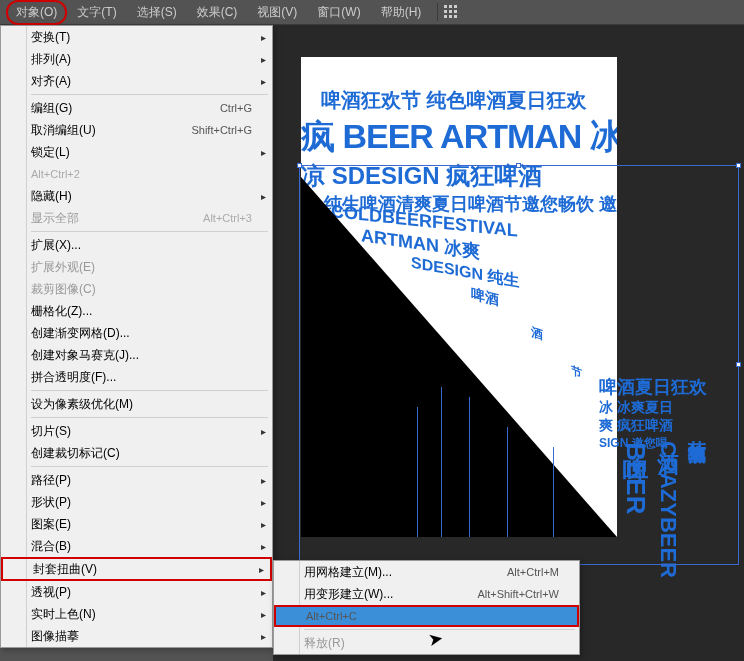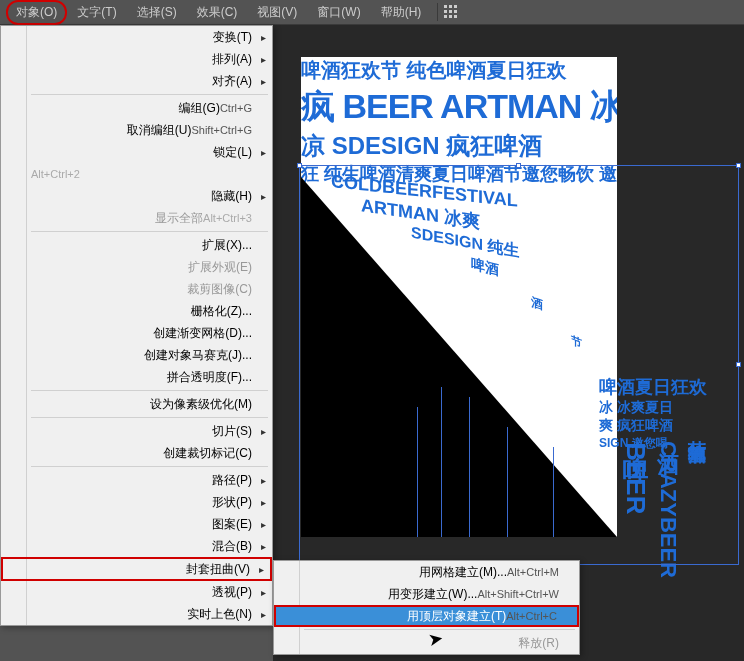--- a/index.html
+++ b/index.html
@@ -77,21 +77,21 @@
 .menu-item {
   display: flex;
   align-items: center;
   height: 22px;
   color: #000;
   position: relative;
   padding-left: 30px;
   padding-right: 20px;
 }
 .menu-item.disabled { color: #999; }
-.menu-item .label { flex: 1; text-align: right; }
+.menu-item .label { flex: 1; }
 .menu-item .shortcut { color: #555; font-size: 11px; }
 .menu-item.disabled .shortcut { color: #aaa; }
 .menu-item.has-sub::after {
   content: "▸";
   position: absolute;
   right: 6px;
   font-size: 10px;
   color: #333;
 }
 .menu-item.highlighted {
@@ -190,21 +190,21 @@
   <div class="menubar-item">视图(V)</div>
   <div class="menubar-item">窗口(W)</div>
   <div class="menubar-item">帮助(H)</div>
   <div class="menubar-sep"></div>
   <span class="icon-3grid"></span>
 </div>
 
 <div class="canvas">
   <div class="artboard">
     <div class="blue-shape">
-      <div class="blue-text" style="font-size:20px;">啤酒狂欢节 纯色啤酒夏日狂欢</div>
+      <div class="blue-text" style="font-size:20px;margin-top:30px;padding-left:20px;">啤酒狂欢节 纯色啤酒夏日狂欢</div>
       <div class="blue-text" style="font-size:34px;letter-spacing:-1px;">疯 BEER ARTMAN 冰爽夏日</div>
       <div class="blue-text" style="font-size:24px;">凉 SDESIGN 疯狂啤酒</div>
       <div class="blue-text" style="font-size:18px;">狂 纯生啤酒清爽夏日啤酒节邀您畅饮 邀您喝</div>
       <div class="blue-text" style="font-size:18px;transform:skewY(6deg);margin-left:30px;">COLDBEERFESTIVAL</div>
       <div class="blue-text" style="font-size:18px;transform:skewY(8deg) translateX(60px);">ARTMAN 冰爽</div>
       <div class="blue-text" style="font-size:16px;transform:skewY(10deg) translateX(110px);">SDESIGN 纯生</div>
       <div class="blue-text" style="font-size:14px;transform:skewY(14deg) translateX(170px);">啤酒</div>
       <div class="blue-text" style="font-size:12px;transform:skewY(18deg) translateX(230px);">酒</div>
       <div class="blue-text" style="font-size:11px;transform:skewY(22deg) translateX(270px);">节</div>
     </div>
@@ -321,34 +321,36 @@
     </div>
   <div class="menu-item has-sub highlighted">
       <span class="label">封套扭曲(V)</span>
     </div>
   <div class="menu-item has-sub">
       <span class="label">透视(P)</span>
     </div>
   <div class="menu-item has-sub">
       <span class="label">实时上色(N)</span>
     </div>
+  <div class="menu-item has-sub">
+      <span class="label">图像描摹</span>
+    </div>
 </div>
 
 <div class="submenu">
   <div class="menu-col-left"></div>
   <div class="menu-item">
       <span class="label">用网格建立(M)...</span>
       <span class="shortcut">Alt+Ctrl+M</span>
     </div>
   <div class="menu-item">
       <span class="label">用变形建立(W)...</span>
       <span class="shortcut">Alt+Shift+Ctrl+W</span>
     </div>
   <div class="menu-item sub-highlighted">
-      <span class="label">用顶层对象建立(T)</span>
       <span class="shortcut">Alt+Ctrl+C</span>
     </div>
   <div class="menu-sep"></div>
   <div class="menu-item disabled">
       <span class="label">释放(R)</span>
     </div>
 </div>
 
 <div class="cursor">➤</div>
 

